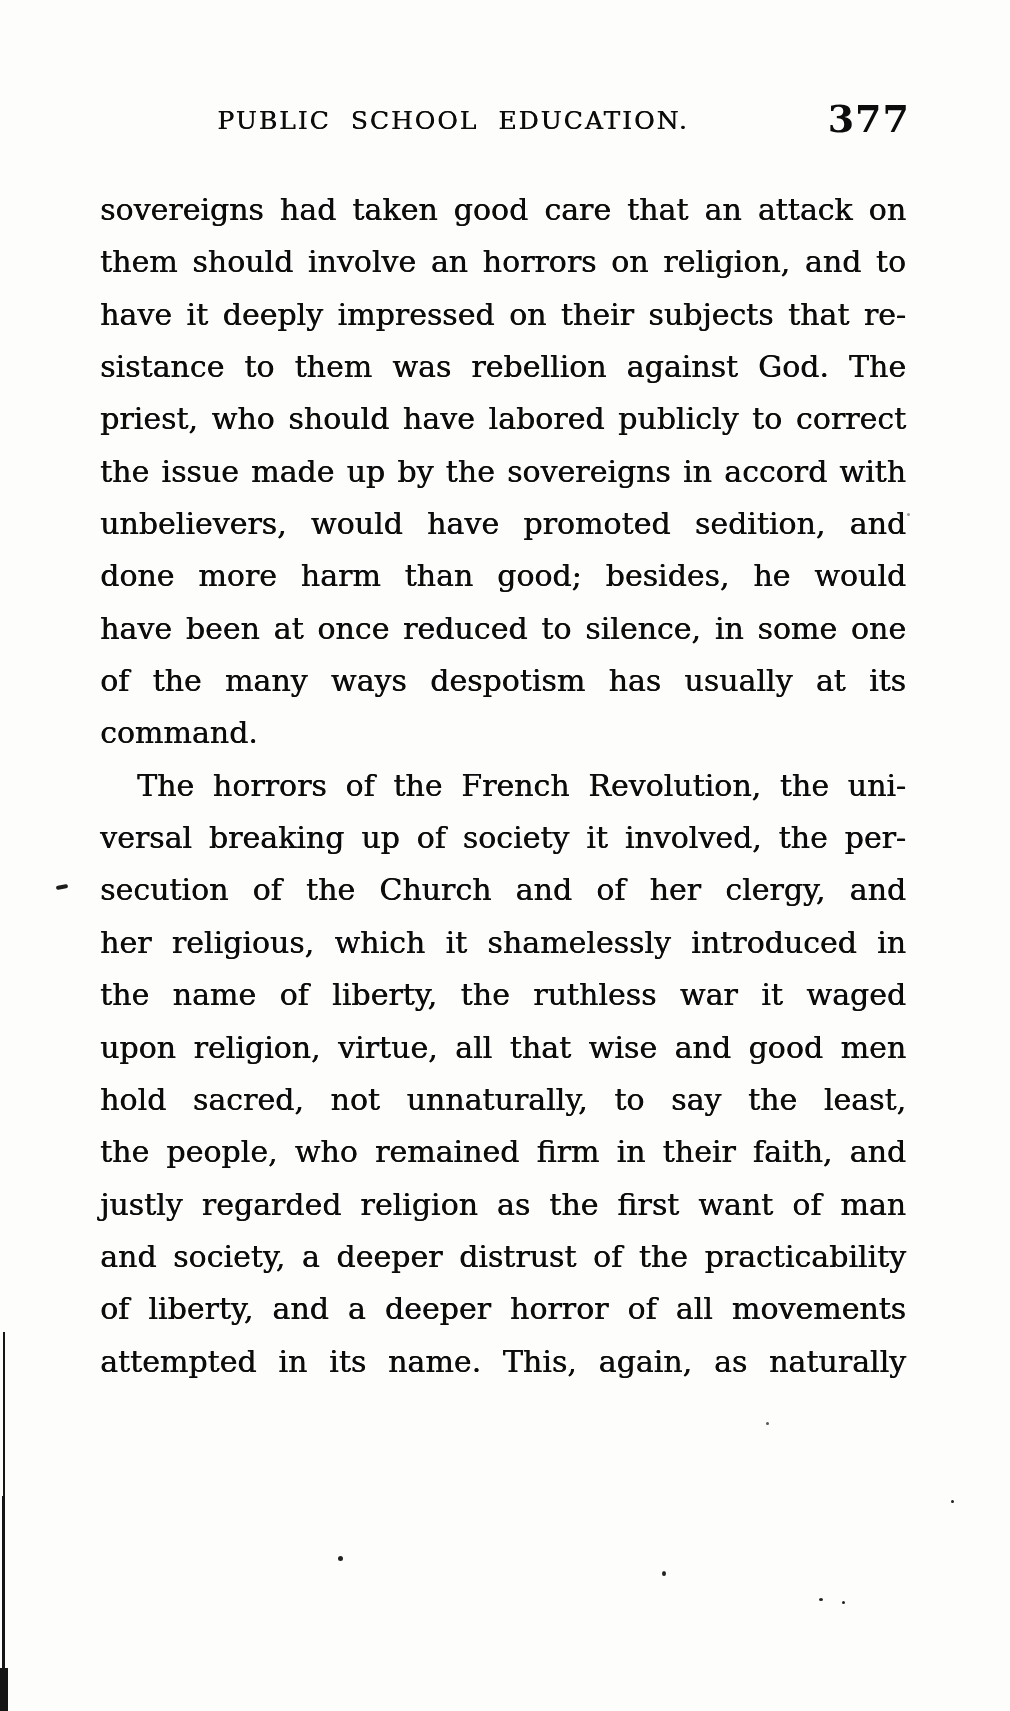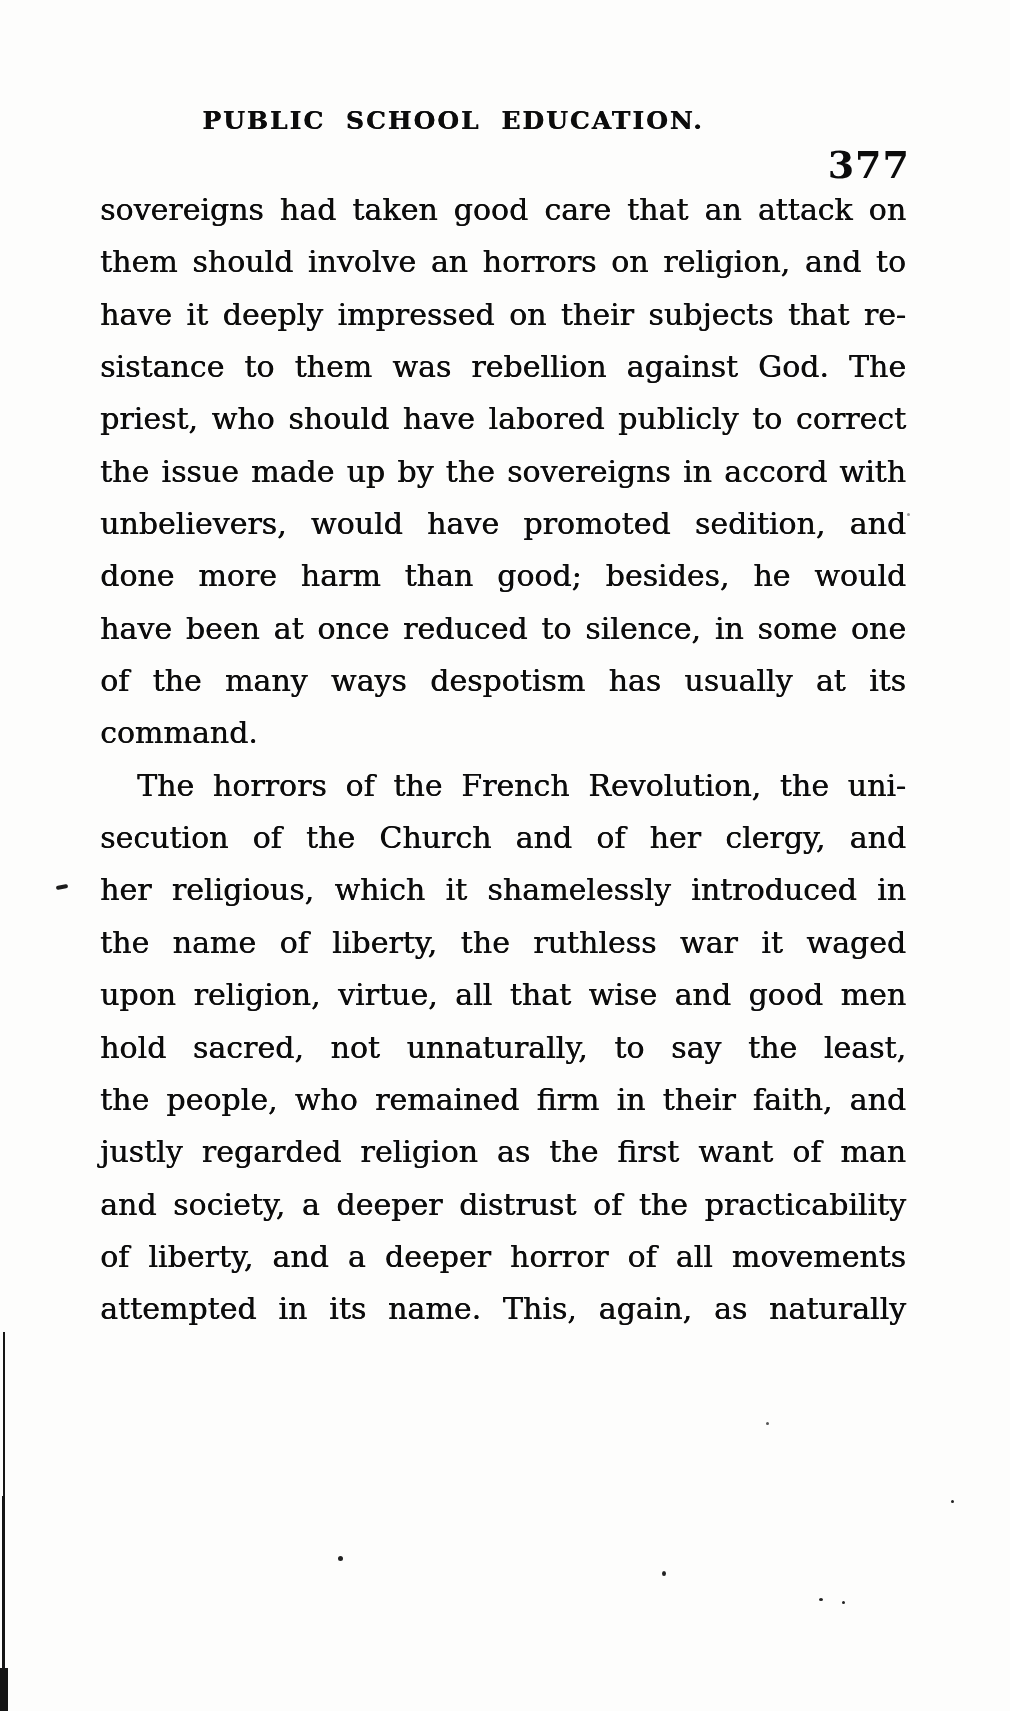--- a/index.html
+++ b/index.html
@@ -17,36 +17,35 @@
     color: var(--ink);
     overflow: hidden;
   }
   .running-header {
     position: absolute;
     top: 106px;
     left: 100px;
     width: 706px;
     text-align: center;
     font-size: 25px;
-    font-weight: bold;
+    font-weight: normal;
     letter-spacing: 2px;
     word-spacing: 10px;
     color: var(--ink);
     text-shadow: 0.4px 0 0 currentColor;
     white-space: nowrap;
   }
   .page-number {
     position: absolute;
     top: 96px;
     right: 100px;
     font-size: 38px;
     font-weight: bold;
     color: var(--ink);
     letter-spacing: 1px;
-    margin-top: 46px;
   }
   .text-block {
     position: absolute;
     left: 100px;
     top: 184px;
     width: 806px;
   }
   .line {
     height: 52.35px;
     line-height: 52.35px;
@@ -88,20 +87,21 @@
     <div class="line">have it deeply impressed on their subjects that re-</div>
     <div class="line">sistance to them was rebellion against God.  The</div>
     <div class="line">priest, who should have labored publicly to correct</div>
     <div class="line">the issue made up by the sovereigns in accord with</div>
     <div class="line">unbelievers, would have promoted sedition, and</div>
     <div class="line">done more harm than good; besides, he would</div>
     <div class="line">have been at once reduced to silence, in some one</div>
     <div class="line">of the many ways despotism has usually at its</div>
     <div class="line short">command.</div>
     <div class="line indent">The horrors of the French Revolution, the uni-</div>
+    <div class="line">versal breaking up of society it involved, the per-</div>
     <div class="line">secution of the Church and of her clergy, and</div>
     <div class="line">her religious, which it shamelessly introduced in</div>
     <div class="line">the name of liberty, the ruthless war it waged</div>
     <div class="line">upon religion, virtue, all that wise and good men</div>
     <div class="line">hold sacred, not unnaturally, to say the least,</div>
     <div class="line">the people, who remained firm in their faith, and</div>
     <div class="line">justly regarded religion as the first want of man</div>
     <div class="line">and society, a deeper distrust of the practicability</div>
     <div class="line">of liberty, and a deeper horror of all movements</div>
     <div class="line">attempted in its name.  This, again, as naturally</div>

